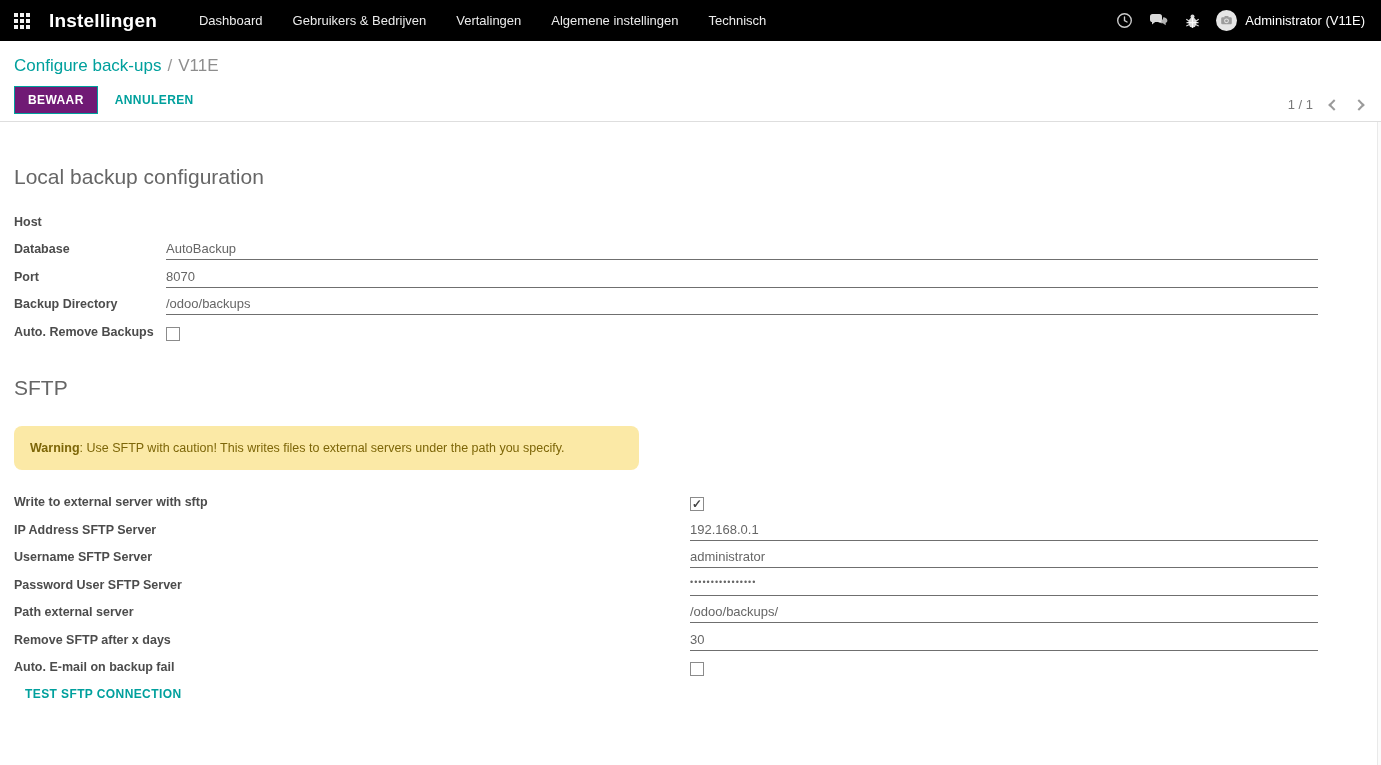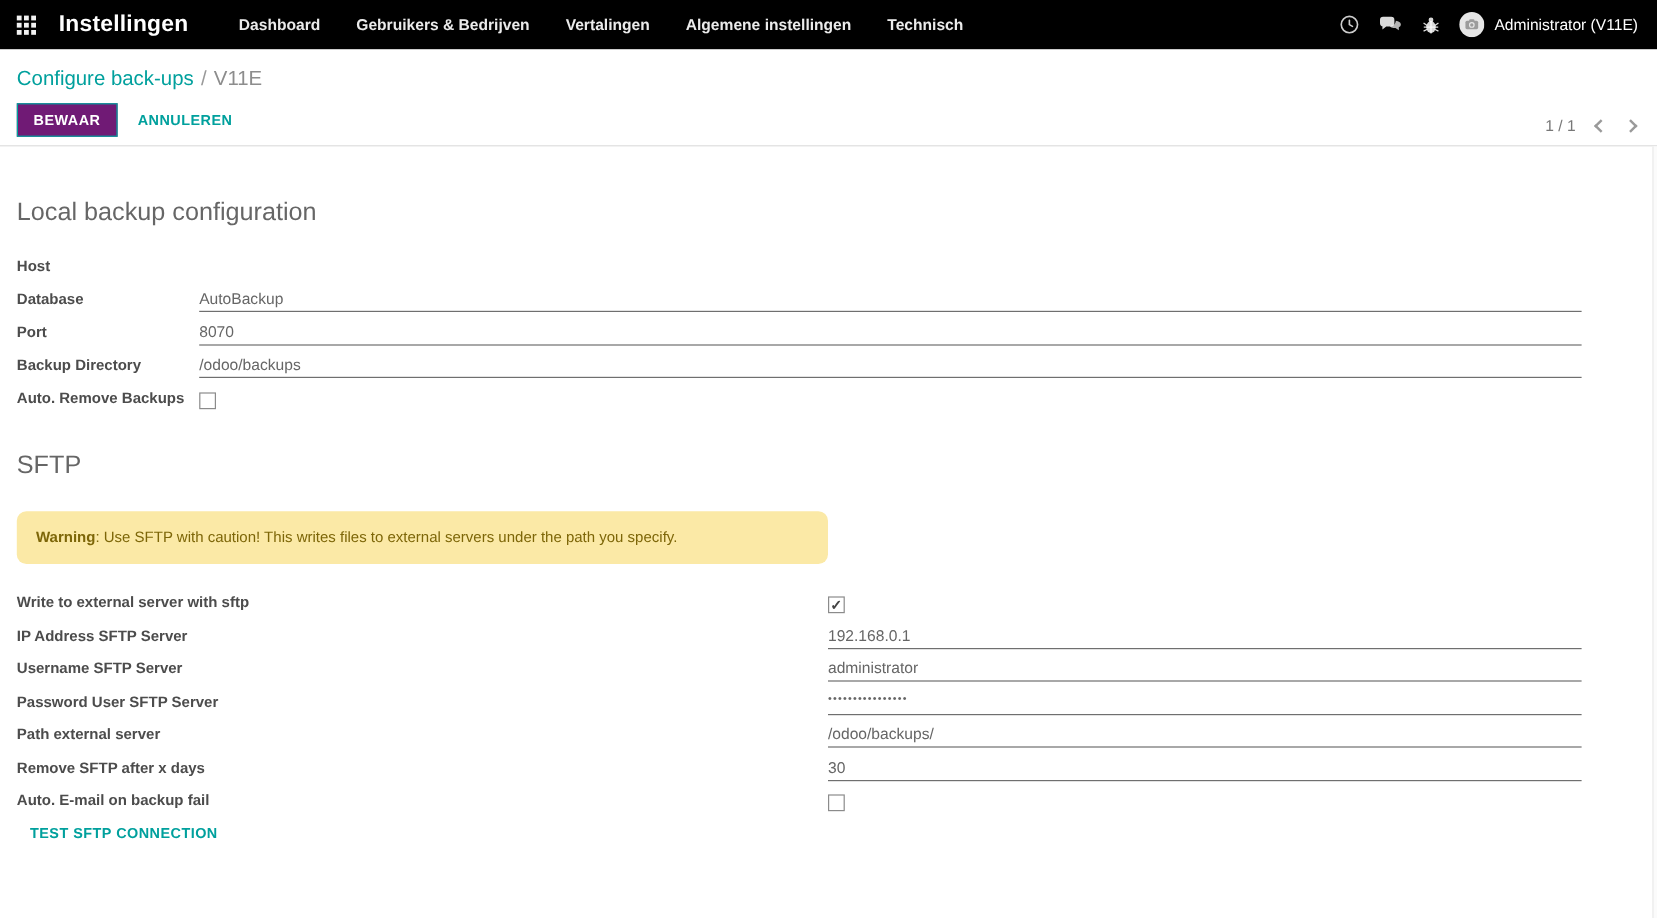--- a/index.html
+++ b/index.html
@@ -7,21 +7,21 @@
               font-family:"Liberation Sans", sans-serif; }
   .page { position:relative; width:1381px; height:765px; background:#fff; }
 
   
   .navbar { height:41px; background:#000000; display:flex; align-items:center;
             padding:0 16px 0 14px; color:#fff; }
   .apps-grid { display:grid; grid-template-columns:repeat(3,4px); grid-template-rows:repeat(3,4px);
                gap:2px; cursor:pointer; }
   .apps-grid span { width:4px; height:4px; background:#fff; opacity:.95; }
   .app-title { font-size:19px; font-weight:bold; margin-left:19px; letter-spacing:.2px; }
-  .nav-menu { display:flex; margin-left:27px; height:32px;font-weight:bold; }
+  .nav-menu { display:flex; margin-left:27px; height:32px; }
   .nav-menu .nav-item { display:flex; align-items:center; padding:0 15px; font-size:13px;
                         color:rgba(255,255,255,.92); cursor:pointer; }
   .nav-right { margin-left:auto; display:flex; align-items:center; gap:16px; }
   .nav-icon { display:flex; align-items:center; cursor:pointer; }
   .user-menu { display:flex; align-items:center; gap:8px; cursor:pointer; }
   .user-name { font-size:13px; color:#fff; }
 
   
   .control-panel { position:relative; padding:14px 16px 7px 14px; border-bottom:1px solid #dedede; }
   .breadcrumb { font-size:17px; line-height:22px; }
@@ -57,21 +57,21 @@
   .val.select { position:relative; cursor:pointer; }
   .caret { position:absolute; right:1px; bottom:6px; width:0; height:0;
            border-left:4px solid transparent; border-right:4px solid transparent;
            border-top:5px solid #555; }
   .cbwrap { flex:1; }
   .cb { width:14px; height:14px; border:1px solid #8b8b8b; background:#fff; display:flex;
         align-items:center; justify-content:center; font-size:12px; font-weight:bold; color:#444;
         line-height:12px; cursor:pointer; margin-bottom:2px; }
   .pwd { font-size:9px; letter-spacing:1px; }
 
-  .warning-box { width:676px; background:#FBE9A6; border-radius:8px; padding:14px 16px;
+  .warning-box { width:625px; background:#FBE9A6; border-radius:8px; padding:14px 16px;
                  font-size:12.5px; color:#7D6608; line-height:16px; }
   .warning-box b { font-weight:bold; }
 
   .test-btn { margin:9px 0 0 11px; background:transparent; border:none; color:#00A09D;
               font-size:12px; font-weight:bold; letter-spacing:.4px; cursor:pointer;
               font-family:"Liberation Sans", sans-serif; }
 
   .scroll-track { position:absolute; right:0; top:122px; bottom:0; width:4px; background:#fbfbfb;
                   border-left:1px solid #e9e9e9; }
 </style>

